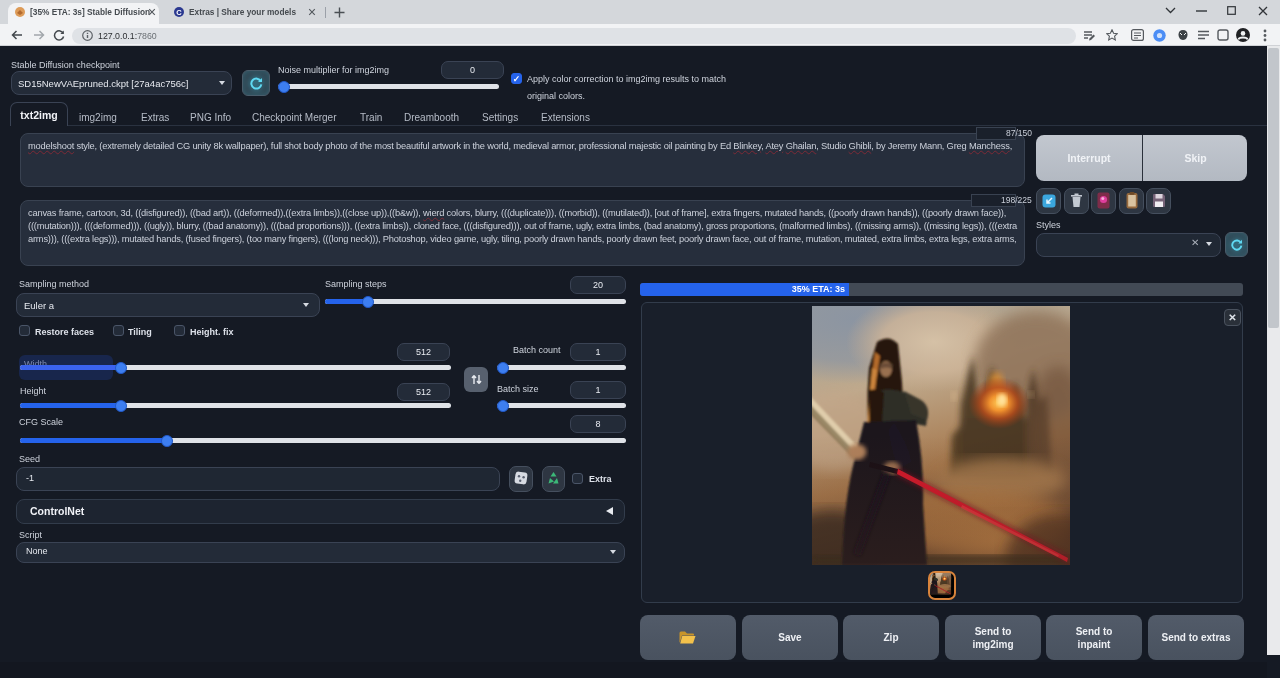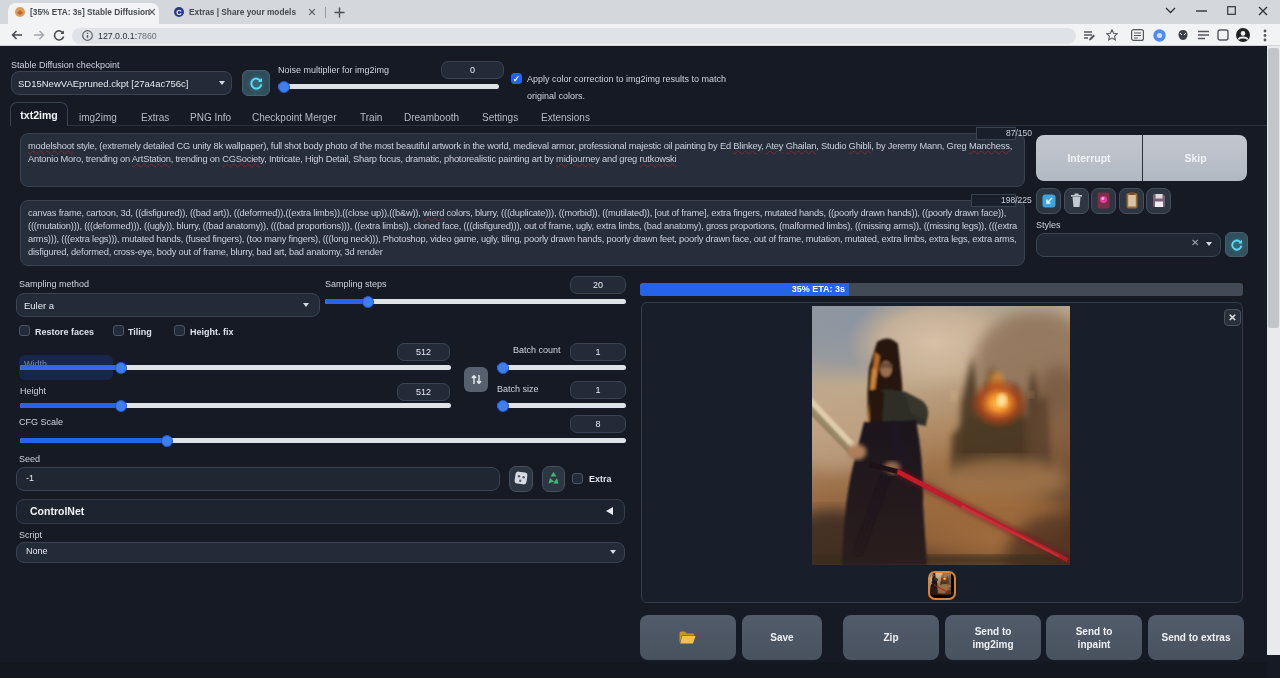--- a/index.html
+++ b/index.html
@@ -150,28 +150,26 @@
 <div class="tabl" style="left:141px;">Extras</div>
 <div class="tabl" style="left:190px;">PNG Info</div>
 <div class="tabl" style="left:252px;">Checkpoint Merger</div>
 <div class="tabl" style="left:360px;">Train</div>
 <div class="tabl" style="left:404px;">Dreambooth</div>
 <div class="tabl" style="left:482px;">Settings</div>
 <div class="tabl" style="left:541px;">Extensions</div>
 
 <div class="ta" style="left:20px; top:133px; width:1005px; height:54px;">
 <div><span class="sp">modelshoot</span> style, (extremely detailed CG unity 8k wallpaper), full shot body photo of the most beautiful artwork in the world, medieval armor, professional majestic oil painting by Ed <span class="sp">Blinkey</span>, <span class="sp">Atey</span> <span class="sp">Ghailan</span>, Studio <span class="sp">Ghibli</span>, by Jeremy Mann, Greg <span class="sp">Manchess</span>,</div>
-<div>Antonio Moro, trending on <span class="sp">ArtStation</span>, trending on <span class="sp">CGSociety</span>, Intricate, High Detail, Sharp focus, dramatic, photorealistic painting art by <span class="sp">midjourney</span> and greg <span class="sp">rutkowski</span></div>
 </div>
 <div class="badge" style="left:976px; top:127px; width:40px; height:13px;">87/150</div>
 <div class="ta" style="left:20px; top:200px; width:1005px; height:66px;">
 <div>canvas frame, cartoon, 3d, ((disfigured)), ((bad art)), ((deformed)),((extra limbs)),((close up)),((b&amp;w)), <span class="sp">wierd</span> colors, blurry, (((duplicate))), ((morbid)), ((mutilated)), [out of frame], extra fingers, mutated hands, ((poorly drawn hands)), ((poorly drawn face)),</div>
 <div>(((mutation))), (((deformed))), ((ugly)), blurry, ((bad anatomy)), (((bad proportions))), ((extra limbs)), cloned face, (((disfigured))), out of frame, ugly, extra limbs, (bad anatomy), gross proportions, (malformed limbs), ((missing arms)), ((missing legs)), (((extra</div>
 <div>arms))), (((extra legs))), mutated hands, (fused fingers), (too many fingers), (((long neck))), Photoshop, video game, ugly, tiling, poorly drawn hands, poorly drawn feet, poorly drawn face, out of frame, mutation, mutated, extra limbs, extra legs, extra arms,</div>
-<div>disfigured, deformed, cross-eye, body out of frame, blurry, bad art, bad anatomy, 3d render</div>
 </div>
 <div class="badge" style="left:971px; top:194px; width:45px; height:13px;">198/225</div>
 
 <div class="abs" style="left:1036px; top:135px; width:211px; height:46px; background:linear-gradient(#c2c7cf,#b3b9c2); border-radius:8px;"></div>
 <div class="abs" style="left:1142px; top:135px; width:1px; height:46px; background:#2a303a;"></div>
 <div class="abs" style="left:1036px; top:152px; width:106px; font-size:10.5px; font-weight:bold; color:#f0f2f6; text-align:center;">Interrupt</div>
 <div class="abs" style="left:1144px; top:152px; width:103px; font-size:10.5px; font-weight:bold; color:#f0f2f6; text-align:center;">Skip</div>
 
 <div class="toolbtn" style="left:1036px; top:188px;"></div>
 <svg class="abs" style="left:1042px; top:194px;" width="14" height="14">
@@ -306,21 +304,21 @@
 
 <div class="abs" style="left:928px; top:571px; width:28px; height:29px; border:2px solid #d8833b; border-radius:7px; overflow:hidden; background:#000;"><svg width="24" height="25" viewBox="25 30 210 210" preserveAspectRatio="none">
       <use href="#genimg"></use>
     </svg></div>
 
 <div class="graybtn" style="left:640px; top:615px; width:96px; height:45px;"></div>
 <svg class="abs" style="left:679px; top:631px;" width="17" height="13">
     <path d="M0.5 2 Q0.5 0.5 2 0.5 H6 L8 2.5 H14 Q15 2.5 15 3.5 V4.5 H3 L1 11 Q0.5 12 0.5 10.5 Z" fill="#c8942a"></path>
     <path d="M3.2 5 H16.5 L14 12.5 H1.2 Z" fill="#f3c14b"></path>
   </svg>
-<div class="graybtn" style="left:742px; top:615px; width:80px; height:45px; line-height:45px;">Save</div>
+<div class="graybtn" style="left:742px; top:615px; width:96px; height:45px; line-height:45px;">Save</div>
 <div class="graybtn" style="left:843px; top:615px; width:96px; height:45px; line-height:45px;">Zip</div>
 <div class="graybtn" style="left:945px; top:615px; width:96px; height:45px; line-height:13px; padding-top:10px;">Send to<br>img2img</div>
 <div class="graybtn" style="left:1046px; top:615px; width:96px; height:45px; line-height:13px; padding-top:10px;">Send to<br>inpaint</div>
 <div class="graybtn" style="left:1148px; top:615px; width:96px; height:45px; line-height:45px;">Send to extras</div>
 
 <div class="abs" style="left:0; top:662px; width:1267px; height:16px; background:#131720;"></div>
 
 <div class="abs" style="left:1267px; top:46px; width:13px; height:609px; background:#e9eaec;"></div>
 <div class="abs" style="left:1268px; top:48px; width:11px; height:280px; background:#c2c6cb; border-radius:2px;"></div>
 

